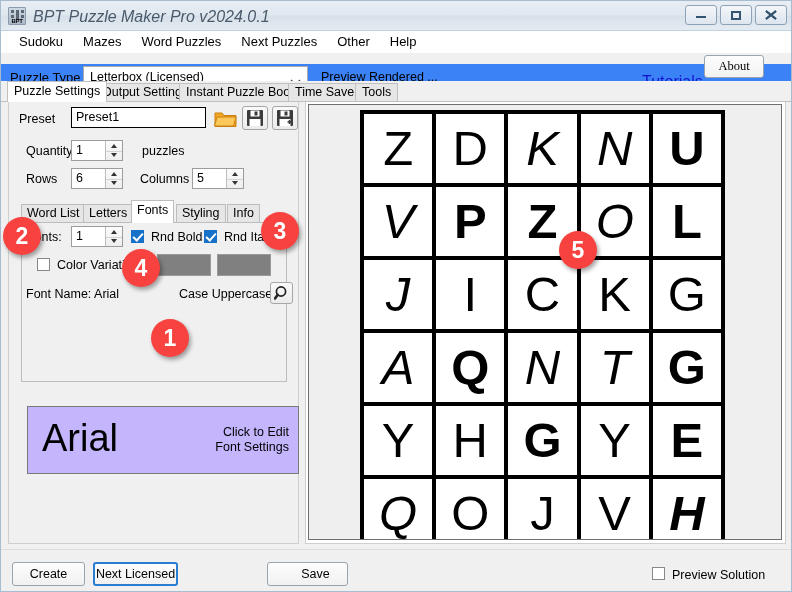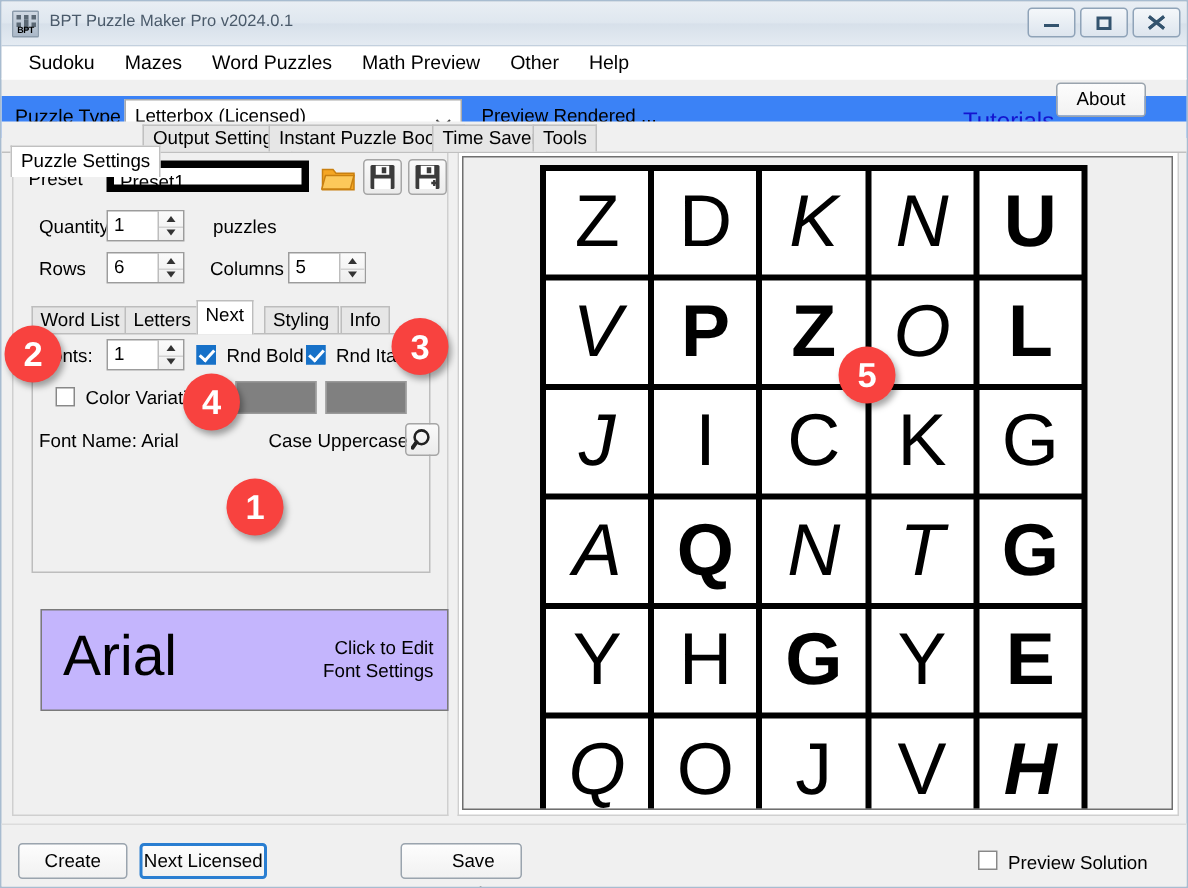--- a/index.html
+++ b/index.html
@@ -54,22 +54,23 @@
     font-size: 6px;
     font-weight: bold;
     text-align: center;
     color: #000;
     letter-spacing: -0.3px;
     line-height: 6px;
   }
   .title-text {
     position: absolute;
     left: 32px; top: 7px;
-    font-size: 11px;
+    font-size: 16px;
     color: #4a5a6a;
+    font-style: italic;
   }
   .winbtns {
     position: absolute;
     right: 6px; top: 4px;
     display: flex;
     gap: 3px;
   }
   .winbtn {
     width: 32px; height: 20px;
     background: linear-gradient(to bottom,#f4f7fa,#dde5ee);
@@ -146,20 +147,21 @@
     position: absolute;
     left: 703px; top: 54px;
     width: 60px; height: 23px;
     background: linear-gradient(to bottom,#fdfdfd,#f2f2f2);
     border: 1px solid #9aa4ae;
     border-radius: 3px;
     box-sizing: border-box;
     font-size: 12.5px;
     text-align: center;
     line-height: 21px;
+    font-family: Liberation Serif, serif;
   }
 
   
   .maintabs {
     position: absolute;
     left: 0; top: 80px;
     width: 792px; height: 20px;
     border-bottom: 1px solid #c0c0c0;
     background: #f0f0f0;
   }
@@ -170,42 +172,42 @@
     background: #e6e6e6;
     border: 1px solid #c0c0c0;
     border-bottom: none;
     box-sizing: border-box;
     font-size: 12.5px;
     line-height: 16px;
     padding: 0 6px;
     white-space: nowrap;
   }
   .mtab.active {
-    top: 16px;
+    top: 0px;
     height: 21px;
     background: #ffffff;
     line-height: 19px;
     z-index: 3;
   }
 
   
   .leftpanel {
     position: absolute;
     left: 7px; top: 101px;
     width: 291px; height: 442px;
     background: #f0f0f0;
     border: 1px solid #cfcfcf;
     border-top: none;
     box-sizing: border-box;
   }
   .lbl { position: absolute; font-size: 12.5px; }
   .txtbox {
     position: absolute;
     background: #fff;
-    border: 5px solid #000000;
+    border: 1px solid #000000;
     box-sizing: border-box;
     font-size: 12.5px;
     padding: 2px 4px;
   }
   .iconbtn {
     position: absolute;
     background: linear-gradient(to bottom,#fafafa,#ebebeb);
     border: 1px solid #a6a6a6;
     border-radius: 3px;
     box-sizing: border-box;
@@ -442,21 +444,21 @@
           <path d="M2 2 L12 10 M12 2 L2 10" stroke="#33536e" stroke-width="2" fill="none"></path>
         </svg>
       </div>
     </div>
   </div>
 
   <div class="menubar">
     <div class="menu-item">Sudoku</div>
     <div class="menu-item">Mazes</div>
     <div class="menu-item">Word Puzzles</div>
-    <div class="menu-item">Math Preview</div>
+    <div class="menu-item">Next Puzzles</div>
     <div class="menu-item">Other</div>
     <div class="menu-item">Help</div>
   </div>
 
   <div class="ptrow">
     <div class="pt-label">Puzzle Type</div>
     <div class="pt-combo">
       <div class="val">Letterbox (Licensed)</div>
       <div class="chev">
         <svg width="11" height="7" viewBox="0 0 11 7">
@@ -541,21 +543,21 @@
           </span>
         <span class="dn">
             <span class="tri d"></span>
           </span>
       </span>
     </div>
 
     <div class="subtabs">
       <div class="stab" style="left:0px;">Word List</div>
       <div class="stab" style="left:62px;">Letters</div>
-      <div class="stab active" style="left:110px;">Next</div>
+      <div class="stab active" style="left:110px;">Fonts</div>
       <div class="stab" style="left:155px;">Styling</div>
       <div class="stab" style="left:206px;">Info</div>
     </div>
 
     <div class="subpanel"></div>
 
     <div class="lbl" style="left:18px; top:128px; z-index:4;">Fonts:</div>
     <div class="spin" style="left:62px; top:124px; width:52px; height:21px; z-index:4;">
       <span class="sv">1</span>
       <span class="arrows">

